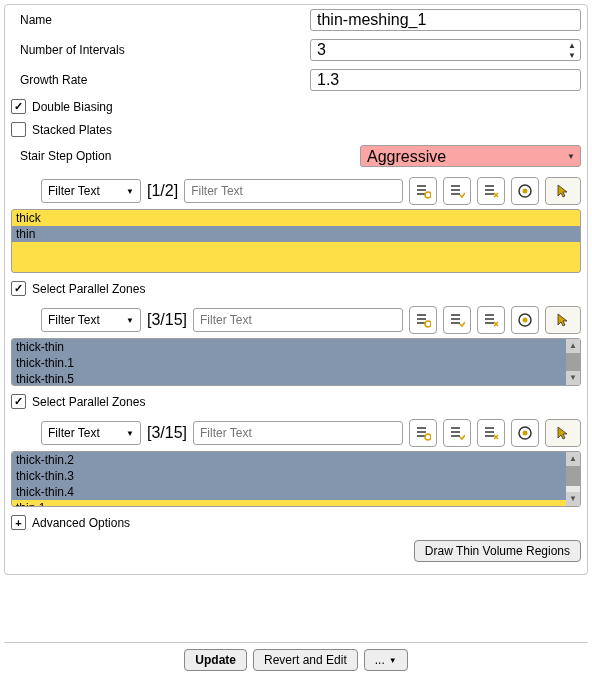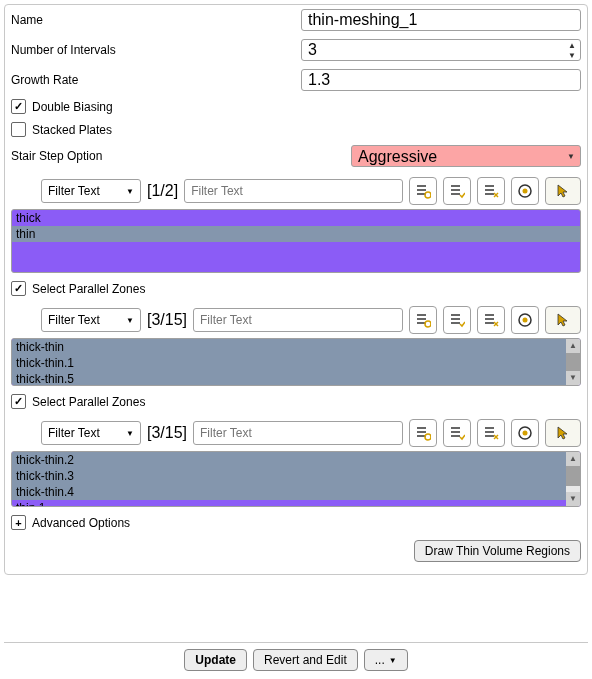--- a/index.html
+++ b/index.html
@@ -23,20 +23,21 @@
     font-size: 13px;
     padding: 4px 6px;
   }
   .form-row {
     display: flex;
     align-items: center;
     padding: 4px 6px;
   }
   .form-row .label {
     flex: 0 0 290px;
+    margin-left: 9px;
   }
   .form-row .control {
     flex: 1;
   }
   input[type=text].txt, .spinner, select.sel {
     width: 100%;
     height: 22px;
     border: 1px solid #a0a0a0;
     border-radius: 3px;
     padding: 0 6px;
@@ -150,21 +151,21 @@
     cursor: pointer;
   }
   .iconbtn.arrow {
     width: 36px;
     background: #f7f7f0;
   }
   .listbox {
     margin: 0 6px;
     border: 1px solid #a0a0a0;
     border-radius: 3px;
-    background: #8b5cf6;
+    background: #fde047;
     overflow: hidden;
     position: relative;
   }
   .listbox.scroll {
     padding-right: 14px;
   }
   .listitem {
     height: 16px;
     line-height: 16px;
     padding: 0 4px;

